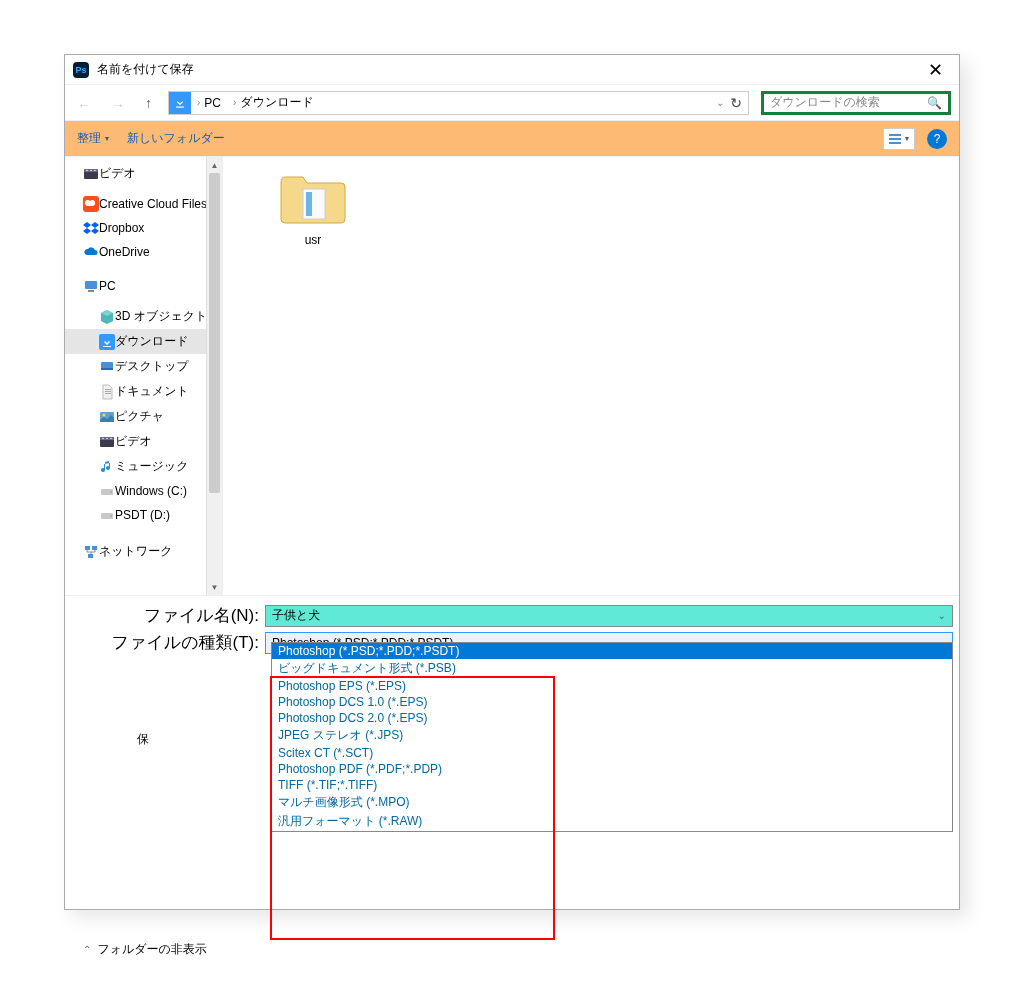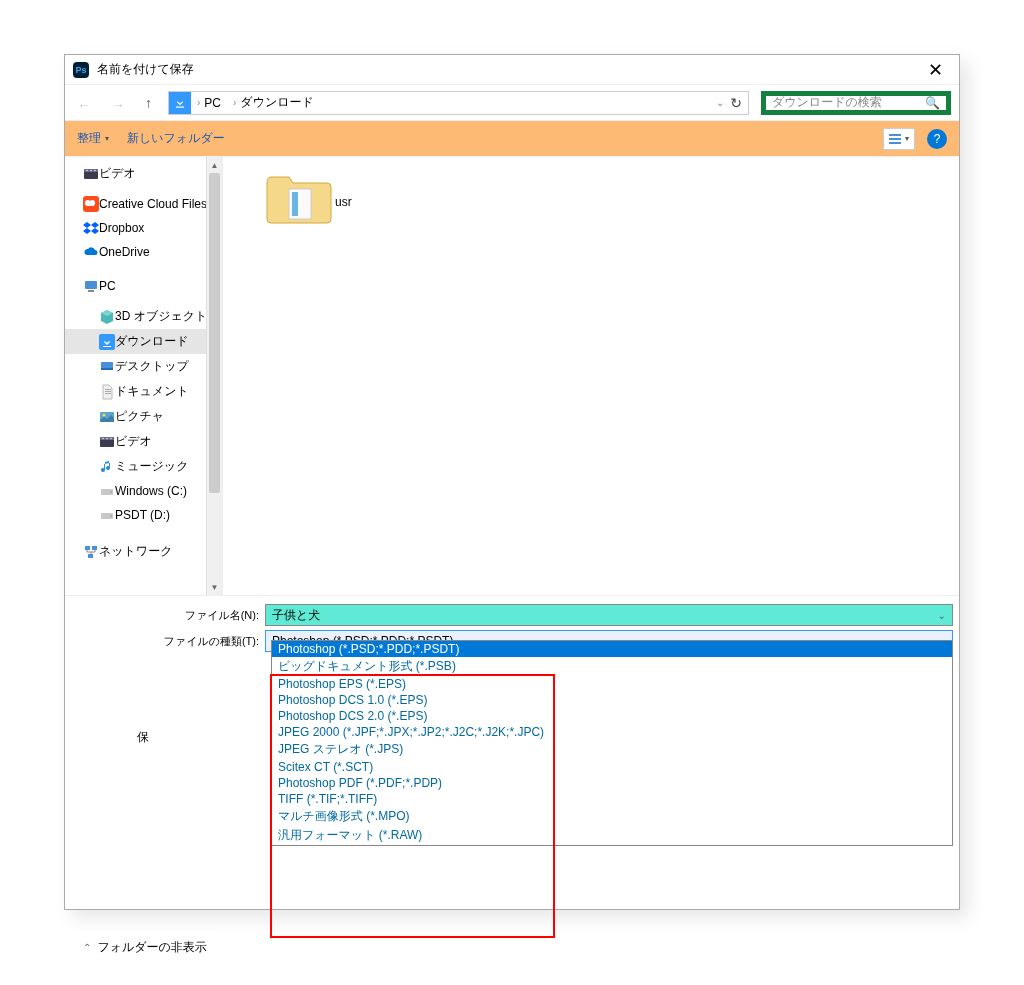--- a/index.html
+++ b/index.html
@@ -12,46 +12,46 @@
 .navbar { height: 36px; display: flex; align-items: center; padding: 0 8px; border-bottom: 1px solid #eee; gap: 12px; }
 .nav-btn { color: #ccc; font-size: 14px; padding: 0 4px; }
 .nav-btn.up { color: #555; }
 .path-box { display: flex; align-items: center; flex: 1; height: 24px; border: 1px solid #ccc; background: #fff; padding: 0; position: relative; }
 .path-icon { width: 22px; height: 22px; display: flex; align-items: center; justify-content: center; background: #3399ff; color: #fff; font-size: 12px; }
 .path-icon svg { width: 14px; height: 14px; }
 .path-seg { padding: 0 6px; font-size: 12px; color: #000; display: flex; align-items: center; gap: 4px; height: 100%; }
 .path-chev { color: #888; font-size: 10px; }
 .path-right { margin-left: auto; display: flex; align-items: center; gap: 6px; padding: 0 6px; }
 .refresh { font-size: 14px; color: #444; }
-.search-box { width: 190px; height: 24px; border: 5px solid #15803d; display: flex; align-items: center; padding: 0 6px; font-size: 12px; color: #888; }
+.search-box { width: 190px; height: 24px; border: 3px solid #15803d; display: flex; align-items: center; padding: 0 6px; font-size: 12px; color: #888; }
 .search-icon { margin-left: auto; color: #888; font-size: 12px; }
 .toolbar { height: 36px; display: flex; align-items: center; padding: 0 12px; border-bottom: 1px solid #eee; gap: 18px; background: #fdba74; }
 .tb-item { font-size: 12px; color: #1a5ab3; display: flex; align-items: center; gap: 4px; }
 .tb-item.arrow::after { content: "▾"; font-size: 8px; color: #555; }
 .tb-right { margin-left: auto; display: flex; align-items: center; gap: 12px; }
 .view-btn { width: 32px; height: 22px; border: 1px solid #ccc; background: #fff; display: flex; align-items: center; justify-content: center; gap: 4px; }
 .view-btn .bars { width: 12px; height: 10px; background: repeating-linear-gradient(#4a90d9 0 2px, transparent 2px 4px); }
 .view-btn .drop { font-size: 8px; color: #555; }
 .help-btn { width: 20px; height: 20px; border-radius: 50%; background: #0078d7; color: #fff; font-size: 12px; display: flex; align-items: center; justify-content: center; }
 .main { display: flex; height: 438px; }
 .sidebar { width: 158px; border-right: 1px solid #eee; overflow: hidden; position: relative; padding: 4px 0 0 0; background: #fff; }
 .sb-item { display: flex; align-items: center; gap: 0; padding: 4px 0 4px 18px; font-size: 12px; color: #000; white-space: nowrap; }
 .sb-item.child { padding-left: 34px; }
 .sb-item.sel { background: #e5e5e5; }
 .sb-icon { width: 16px; height: 16px; display: flex; align-items: center; justify-content: center; font-size: 12px; }
 .sb-scroll { position: absolute; right: 0; top: 0; bottom: 0; width: 16px; background: #f0f0f0; border-left: 1px solid #e0e0e0; }
 .sb-scroll .arrow { height: 16px; display: flex; align-items: center; justify-content: center; font-size: 8px; color: #666; background: #f0f0f0; }
 .sb-scroll .thumb { position: absolute; left: 2px; right: 2px; top: 16px; height: 320px; background: #ccc; border-radius: 2px; }
 .content { flex: 1; padding: 14px 0 0 40px; }
-.folder { display: flex; align-items: center; width: 100px; }
+.folder { display: flex; flex-direction: column; align-items: center; width: 100px; }
 .folder-icon { width: 72px; height: 56px; }
 .folder-label { font-size: 12px; color: #000; margin-top: 6px; }
 .fields { border-top: 1px solid #eee; padding: 8px 6px 8px 0; }
 .field-row { display: flex; align-items: center; margin-bottom: 4px; }
-.field-label { width: 200px; text-align: right; padding-right: 6px; font-size: 11px; color: #000; }
+.field-label { width: 200px; text-align: right; padding-right: 6px; font-size: 17px; color: #000; }
 .field-input { flex: 1; height: 22px; border: 1px solid #888; font-size: 12px; padding: 0 6px; display: flex; align-items: center; background: #5eead4; position: relative; }
 .field-input .drop { margin-left: auto; font-size: 10px; color: #666; }
 .field-input.sel { background: #e8f1fc; border-color: #3399ff; }
 .dropdown { position: absolute; left: 206px; right: 6px; top: 37px; background: #fff; border: 1px solid #888; z-index: 10; }
 .red-box { position: absolute; left: 205px; top: 10px; width: 285px; height: 264px; border: 2px solid red; z-index: 20; pointer-events: none; }
 .dd-item { font-size: 12px; padding: 1px 6px; color: #0369a1; white-space: nowrap; }
 .dd-item.sel { background: #0078d7; color: #fff; }
 .footer { position: absolute; left: 6px; bottom: 0; padding: 8px 12px; font-size: 12px; color: #000; display: flex; align-items: center; gap: 6px; background: #fff; }
 .footer .chev { font-size: 10px; color: #666; }
 .bottom-area { position: relative; height: 300px; }
@@ -299,21 +299,20 @@
 
   <div class="bottom-area">
     <div class="save-partial">保</div>
     <div class="red-box"></div>
     <div class="dropdown" id="filetype-dropdown" style="top:-24px">
         <div class="dd-item sel">Photoshop (*.PSD;*.PDD;*.PSDT)</div>
         <div class="dd-item">ビッグドキュメント形式 (*.PSB)</div>
         <div class="dd-item">Photoshop EPS (*.EPS)</div>
         <div class="dd-item">Photoshop DCS 1.0 (*.EPS)</div>
         <div class="dd-item">Photoshop DCS 2.0 (*.EPS)</div>
-        <div class="dd-item">JPEG 2000 (*.JPF;*.JPX;*.JP2;*.J2C;*.J2K;*.JPC)</div>
         <div class="dd-item">JPEG ステレオ (*.JPS)</div>
         <div class="dd-item">Scitex CT (*.SCT)</div>
         <div class="dd-item">Photoshop PDF (*.PDF;*.PDP)</div>
         <div class="dd-item">TIFF (*.TIF;*.TIFF)</div>
         <div class="dd-item">マルチ画像形式 (*.MPO)</div>
         <div class="dd-item">汎用フォーマット (*.RAW)</div>
       </div>
     <div class="footer">
       <span class="chev">⌃</span>
       <span>フォルダーの非表示</span>

